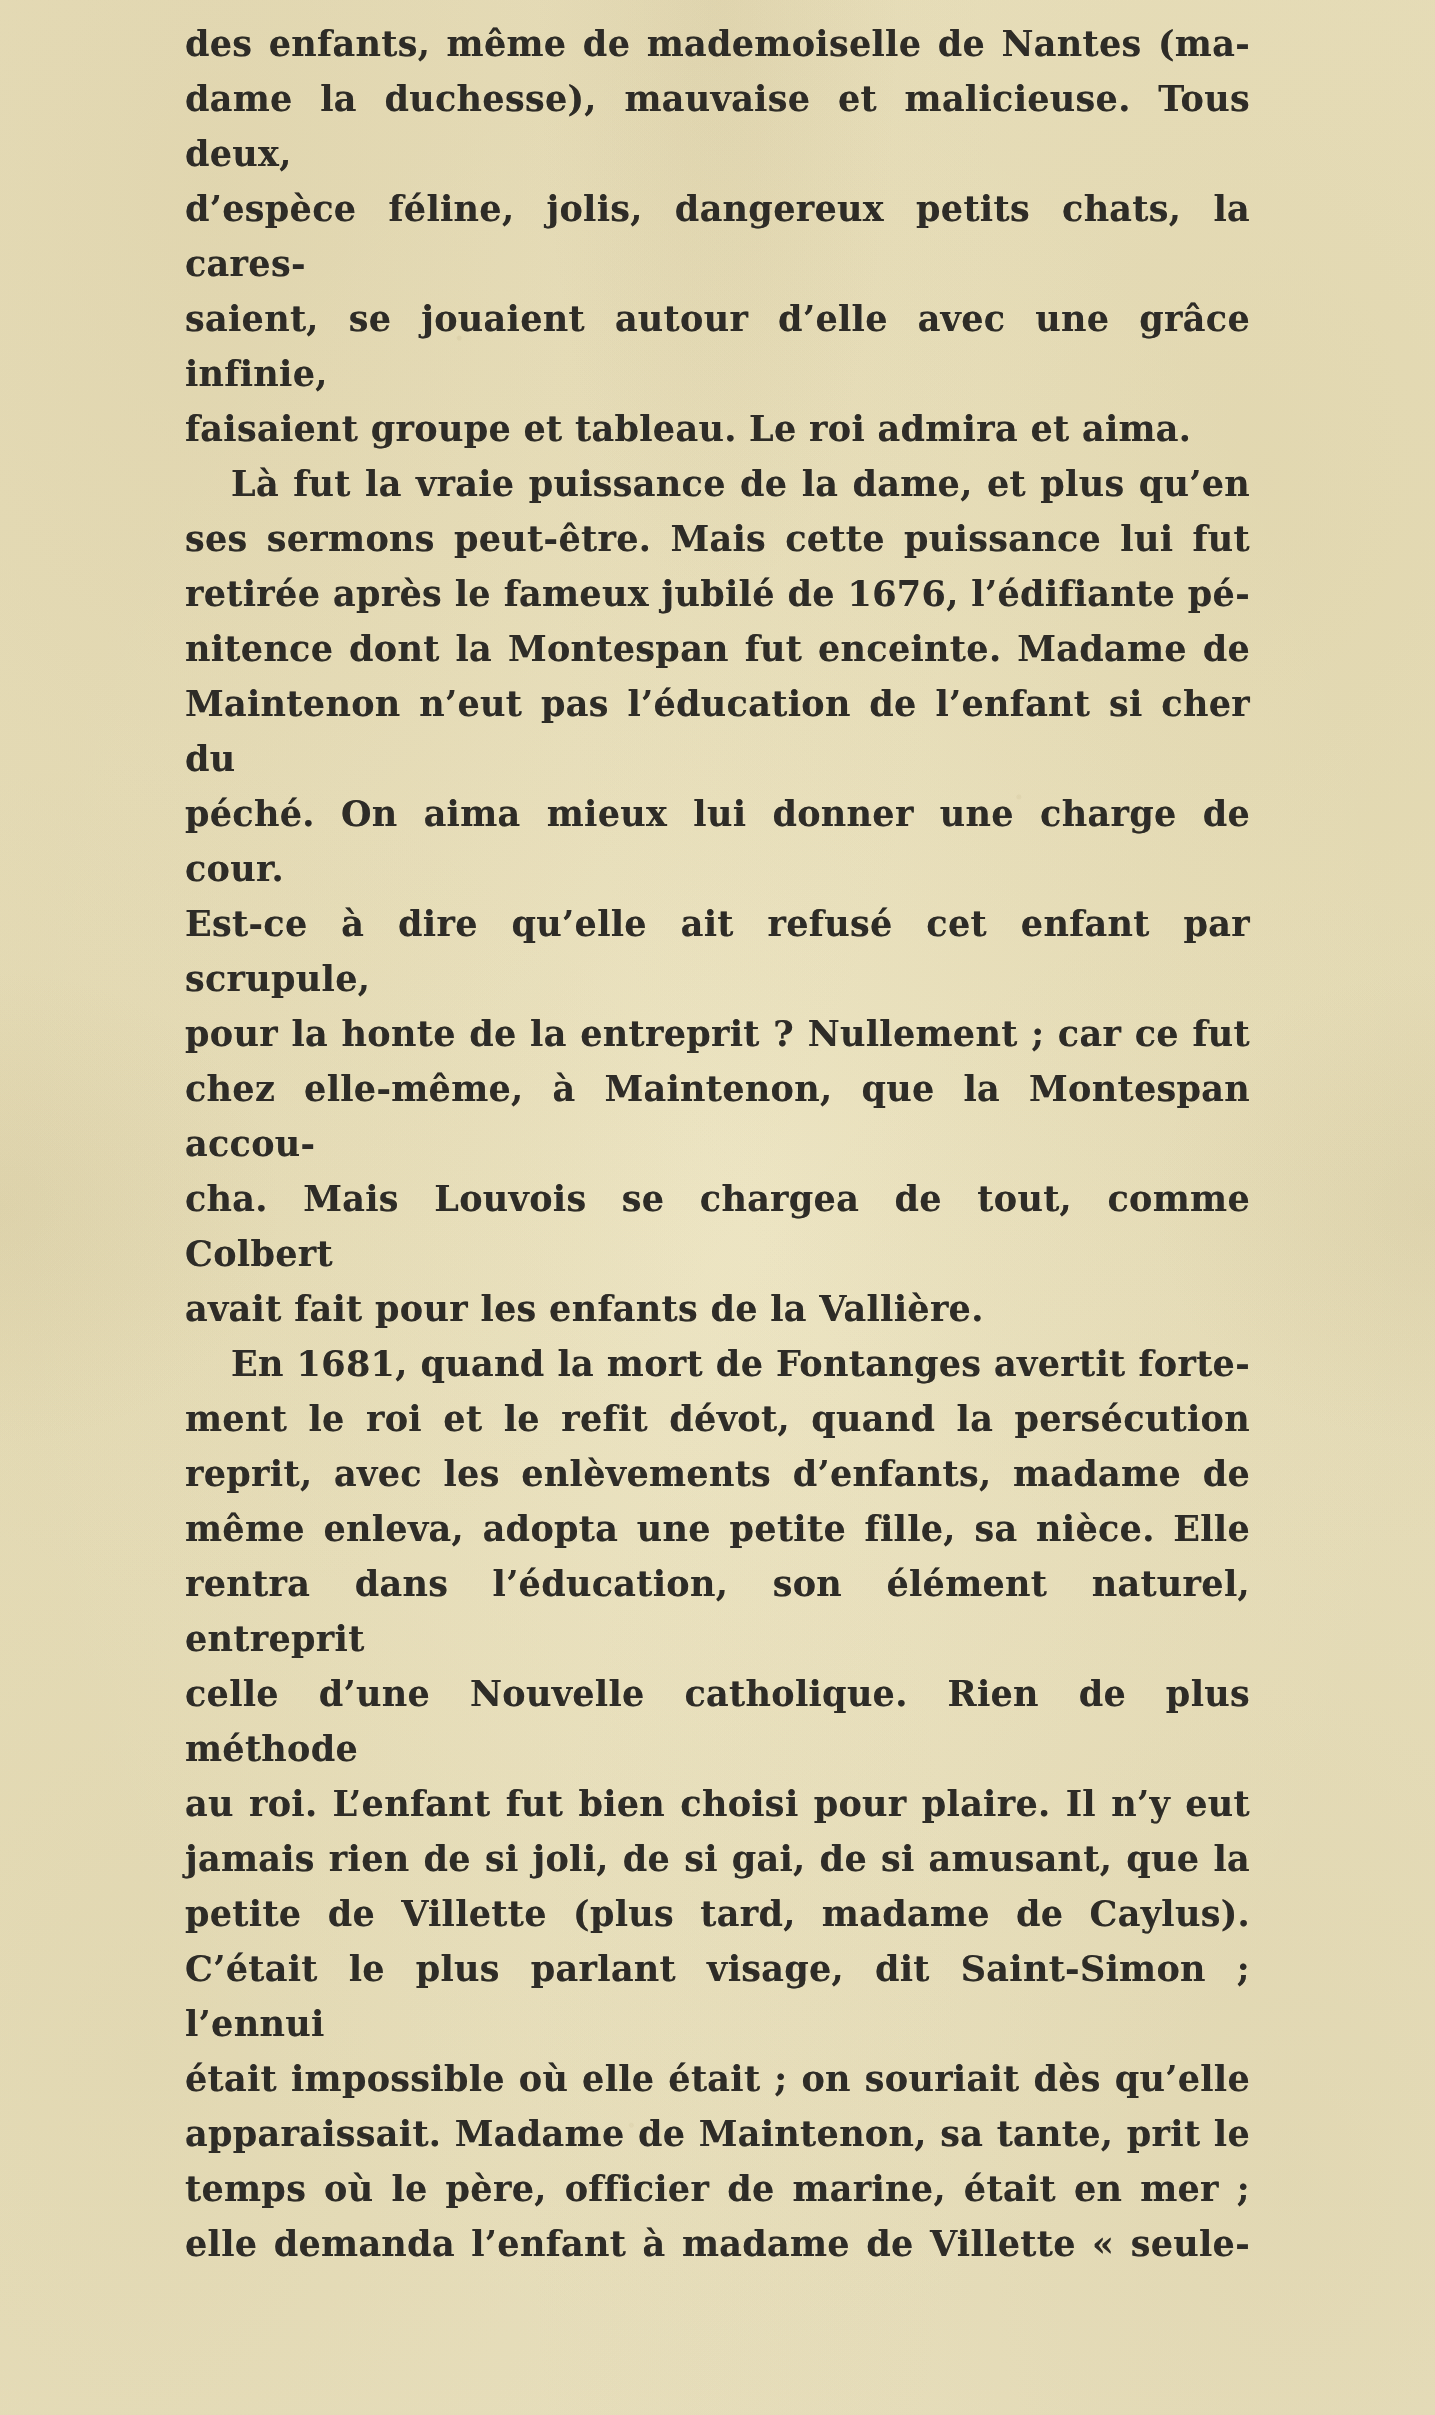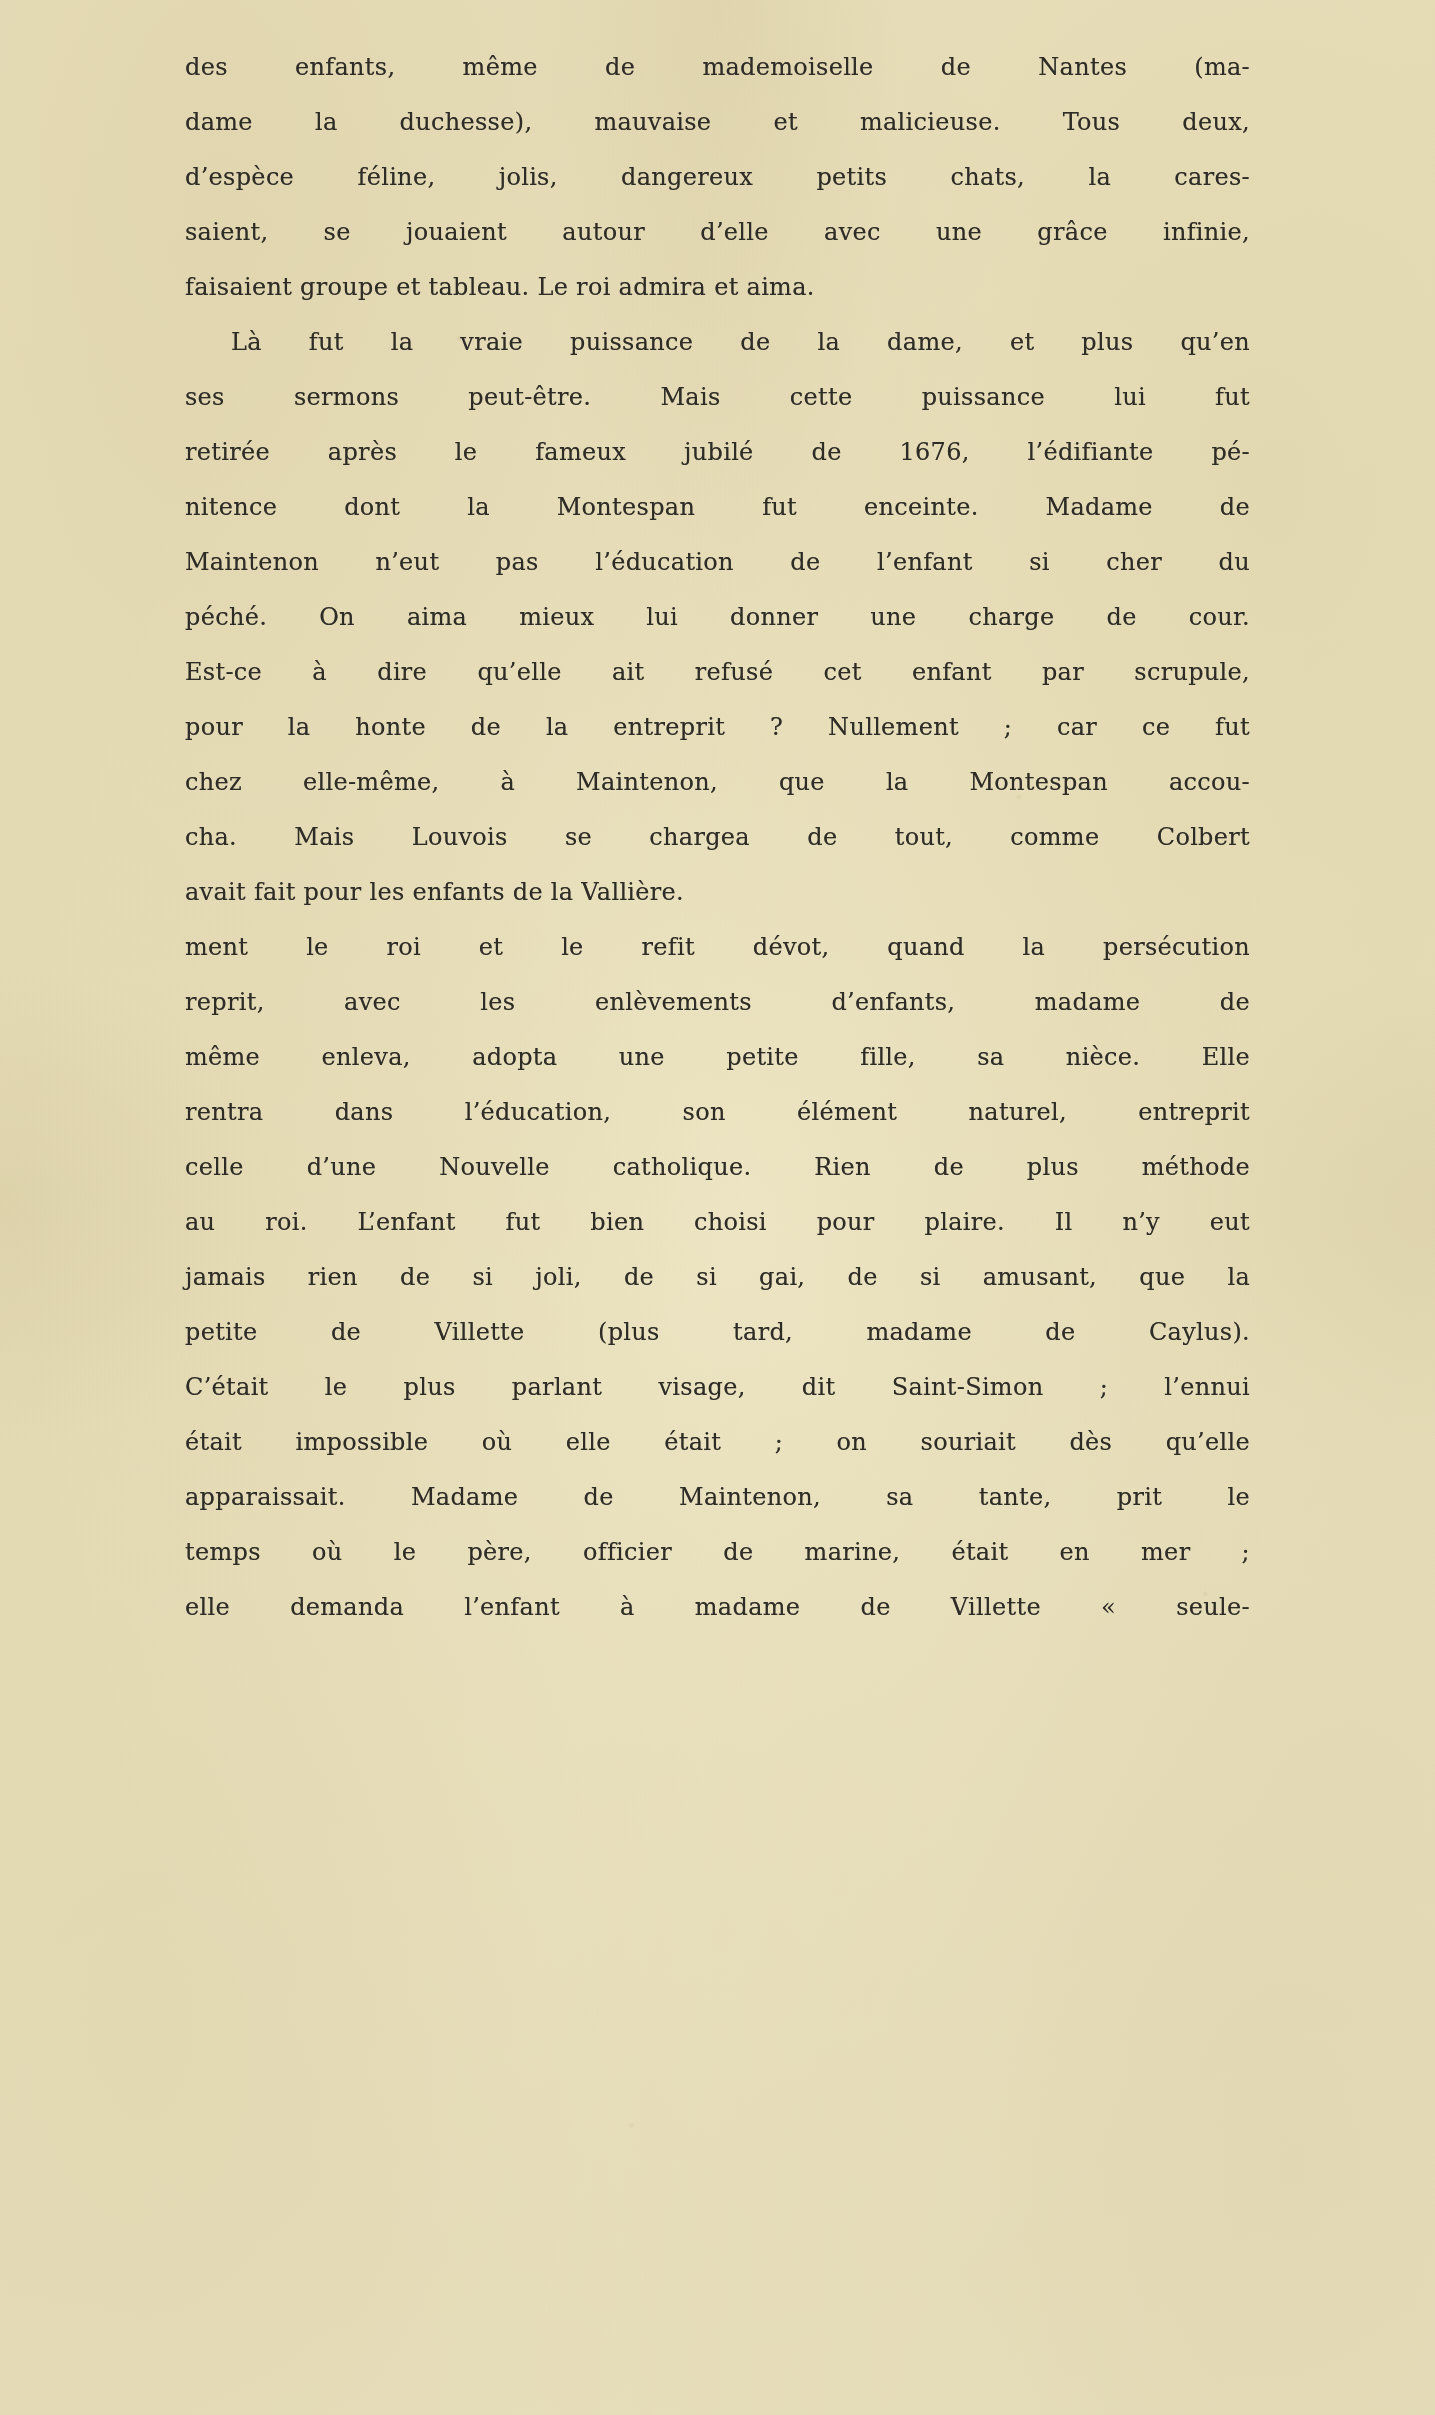--- a/index.html
+++ b/index.html
@@ -64,27 +64,28 @@
     display: block;
     text-align: center;
     font-size: 30px;
     font-weight: 700;
     letter-spacing: 2.5px;
     color: #34312a;
   }
 
   .textblock {
     position: relative;
-    margin: 40px 185px 0 185px;
+    margin: 16px 185px 0 185px;
     width: 1065px;
-    font-size: 24px;
+    font-size: 35px;
     line-height: 55px;
     color: #2e2c27;
     letter-spacing: 0.3px;
     text-shadow: 0 0 0.6px rgba(46,44,39,0.45);
+    font-weight: bold;
   }
 
   .para { margin: 0; }
 
   .line {
     display: block;
     text-align: justify;
     text-align-last: justify;
     white-space: normal;
   }
@@ -112,20 +113,21 @@
         <span class="line">nitence dont la Montespan fut enceinte. Madame de</span>
         <span class="line">Maintenon n’eut pas l’éducation de l’enfant si cher du</span>
         <span class="line">péché. On aima mieux lui donner une charge de cour.</span>
         <span class="line">Est-ce à dire qu’elle ait refusé cet enfant par scrupule,</span>
         <span class="line">pour la honte de la entreprit ? Nullement ; car ce fut</span>
         <span class="line">chez elle-même, à Maintenon, que la Montespan accou-</span>
         <span class="line">cha. Mais Louvois se chargea de tout, comme Colbert</span>
         <span class="line last">avait fait pour les enfants de la Vallière.</span>
       </p>
       <p class="para">
+        <span class="line first-indent">En 1681, quand la mort de Fontanges avertit forte-</span>
         <span class="line">ment le roi et le refit dévot, quand la persécution</span>
         <span class="line">reprit, avec les enlèvements d’enfants, madame de</span>
         <span class="line">même enleva, adopta une petite fille, sa nièce. Elle</span>
         <span class="line">rentra dans l’éducation, son élément naturel, entreprit</span>
         <span class="line">celle d’une Nouvelle catholique. Rien de plus méthode</span>
         <span class="line">au roi. L’enfant fut bien choisi pour plaire. Il n’y eut</span>
         <span class="line">jamais rien de si joli, de si gai, de si amusant, que la</span>
         <span class="line">petite de Villette (plus tard, madame de Caylus).</span>
         <span class="line">C’était le plus parlant visage, dit Saint-Simon ; l’ennui</span>
         <span class="line">était impossible où elle était ; on souriait dès qu’elle</span>

